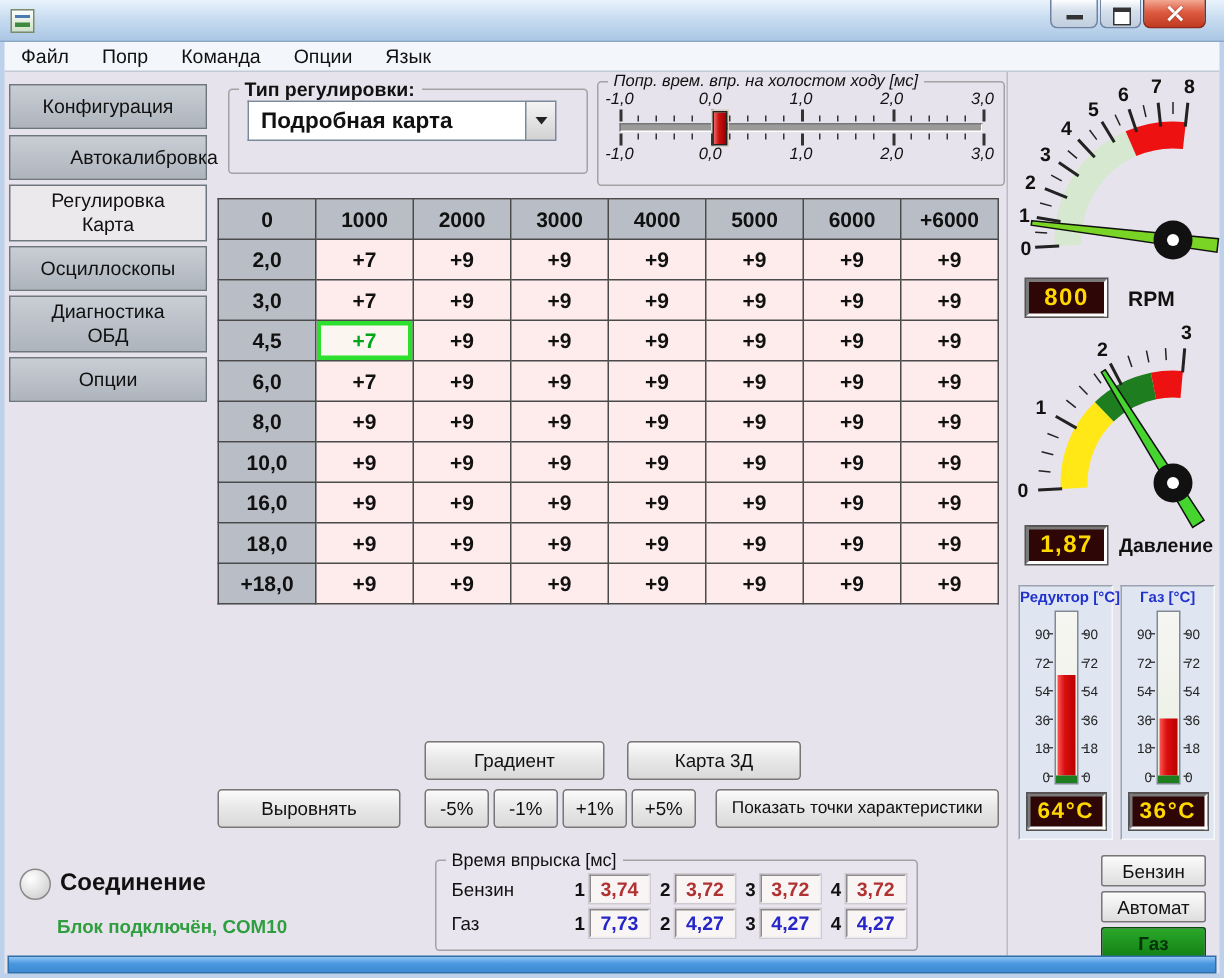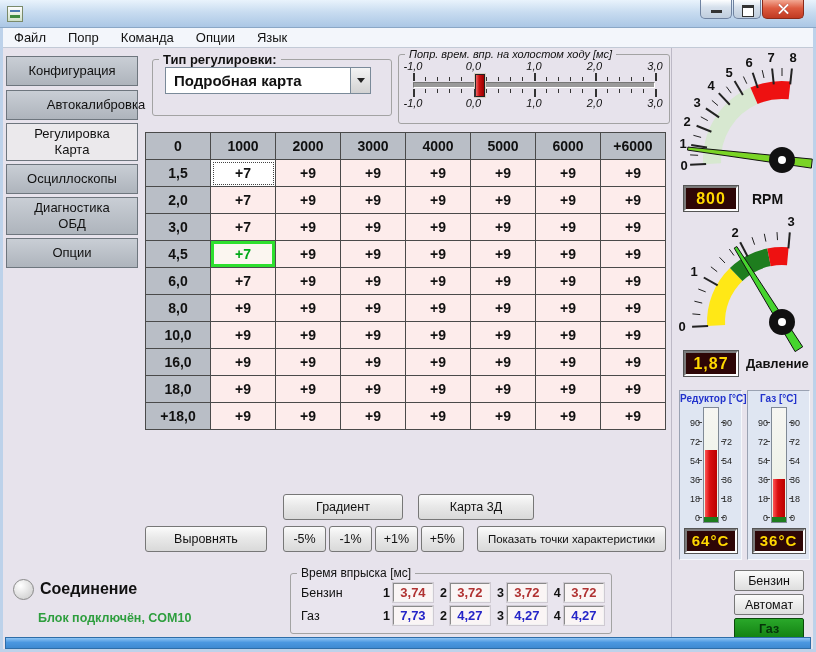--- a/index.html
+++ b/index.html
@@ -259,30 +259,20 @@
     <tbody id="fuel-map-body">
       <tr>
         <th>0</th>
         <th>1000</th>
         <th>2000</th>
         <th>3000</th>
         <th>4000</th>
         <th>5000</th>
         <th>6000</th>
         <th>+6000</th>
-      </tr>
-      <tr>
-        <th>1,5</th>
-        <td class="focused">+7</td>
-        <td>+9</td>
-        <td>+9</td>
-        <td>+9</td>
-        <td>+9</td>
-        <td>+9</td>
-        <td>+9</td>
       </tr>
       <tr>
         <th>2,0</th>
         <td>+7</td>
         <td>+9</td>
         <td>+9</td>
         <td>+9</td>
         <td>+9</td>
         <td>+9</td>
         <td>+9</td>

